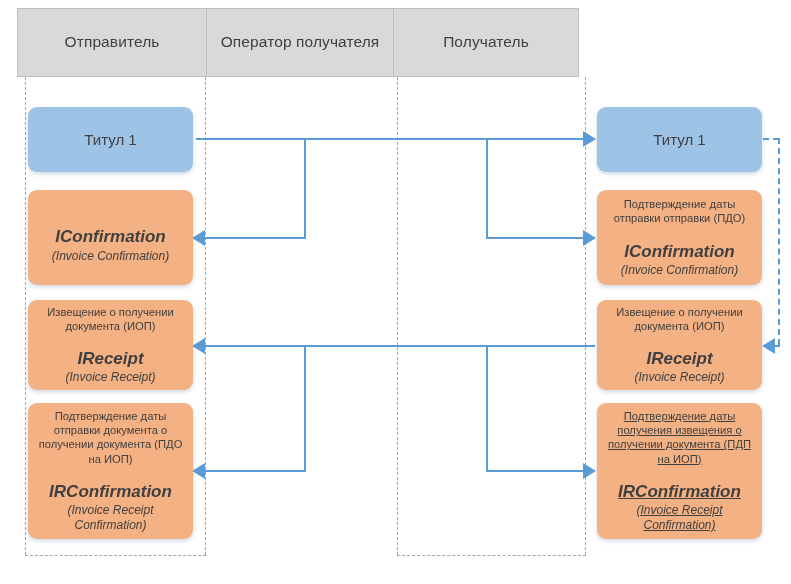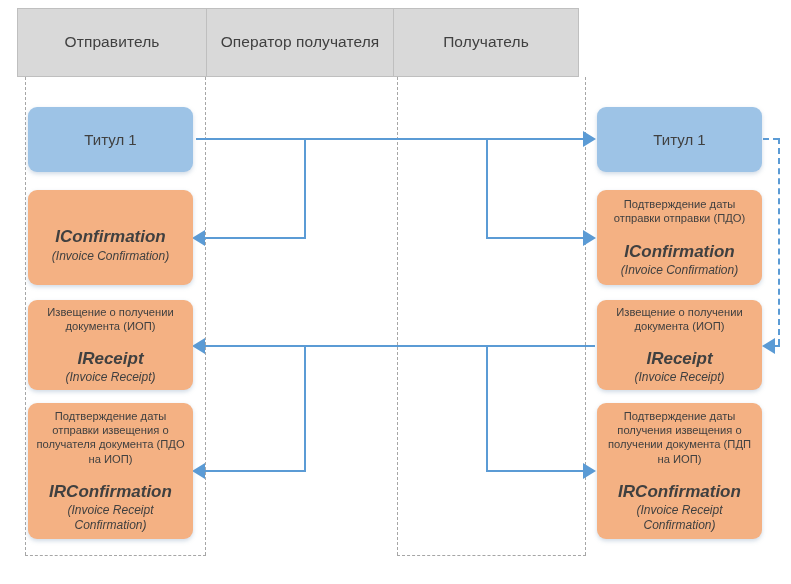--- a/index.html
+++ b/index.html
@@ -185,24 +185,24 @@
     <span class="en">(Invoice Receipt)</span>
   </div>
 
   <div class="node orange" style="left:597px; top:300px; width:165px; height:90px;">
     <span class="ru">Извещение о получении документа (ИОП)</span>
     <span class="code">IReceipt</span>
     <span class="en">(Invoice Receipt)</span>
   </div>
 
   <div class="node orange" style="left:28px; top:403px; width:165px; height:136px;">
-    <span class="ru">Подтверждение даты отправки извещения о получателя документа (ПДО на ИОП)</span>
+    <span class="ru">Подтверждение даты отправки документа о получении документа (ПДО на ИОП)</span>
     <span class="code">IRConfirmation</span>
     <span class="en">(Invoice Receipt Confirmation)</span>
   </div>
 
-  <div class="node orange" style="left:597px; top:403px; width:165px; height:136px;">
+  <div class="node orange" style="left:597px; top:403px; width:165px; height:136px;text-decoration:underline;">
     <span class="ru">Подтверждение даты получения извещения о получении документа (ПДП на ИОП)</span>
     <span class="code">IRConfirmation</span>
     <span class="en">(Invoice Receipt Confirmation)</span>
   </div>
 
 </div>
 
 </body></html>

